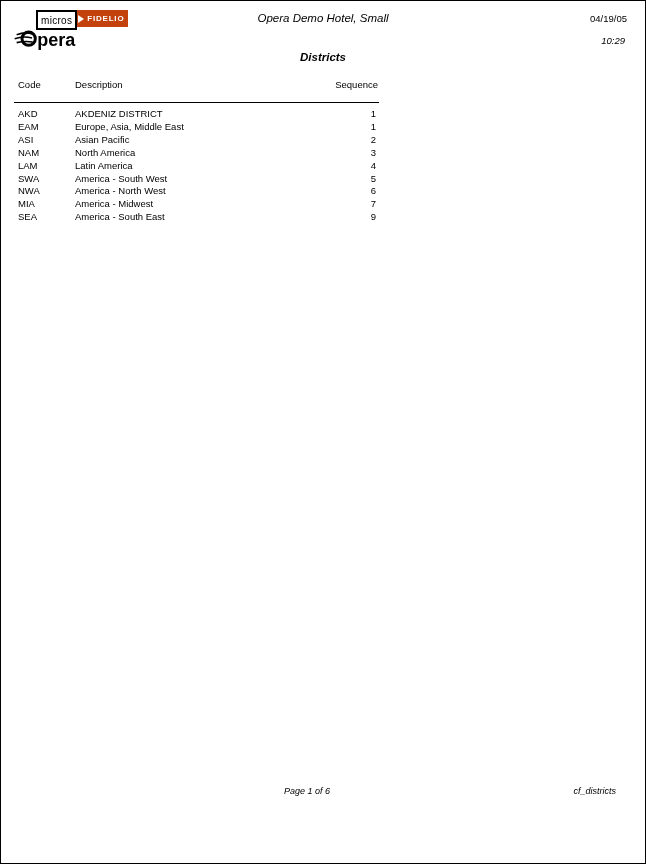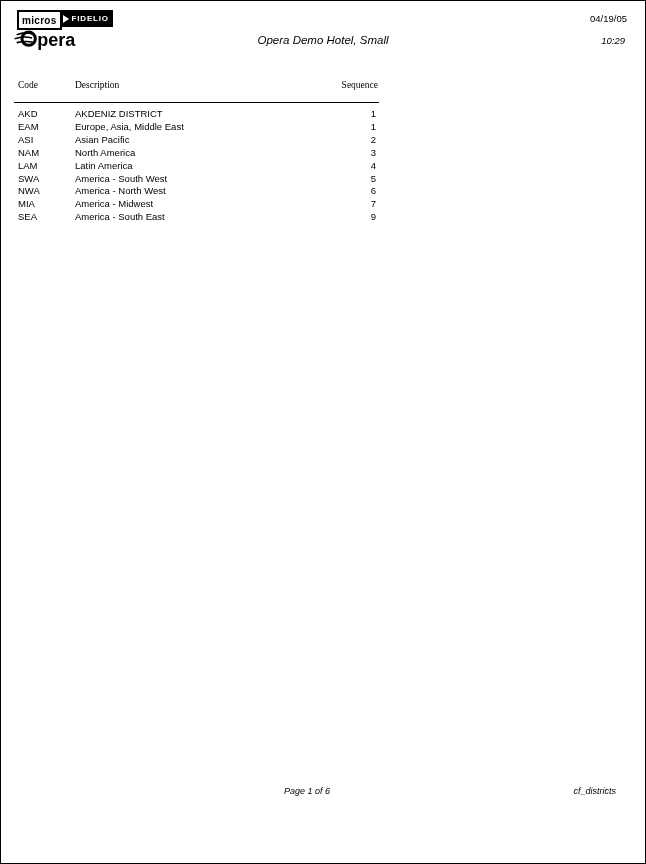--- a/index.html
+++ b/index.html
@@ -25,29 +25,30 @@
     align-items: stretch;
     height: 17px;
   }
   .mf-micros {
     display: flex;
     align-items: center;
     border: 2px solid #000000;
     background: #ffffff;
     color: #000000;
     font-size: 10px;
-    font-weight: bold;
+    font-weight: normal;
     letter-spacing: 0.3px;
     padding: 8px 3px;
+    margin-left: 19px;
   }
   .mf-fidelio {
     position: relative;
     display: flex;
     align-items: center;
-    background: #000000;
+    background: #c2410c;
     color: #ffffff;
     font-size: 8px;
     font-weight: bold;
     letter-spacing: 0.8px;
     padding: 0 4px 0 10px;
   }
   .mf-arrow {
     position: absolute;
     left: 1px;
     top: 50%;
@@ -60,21 +61,20 @@
   .opera-logo { position: absolute; left: 13px; top: 27px; }
 
   
   .hotel-name {
     position: absolute;
     top: 11px; left: 0;
     width: 100%;
     text-align: center;
     font-size: 11.5px;
     font-style: italic;
-    margin-top: 22px;
   }
   .report-date {
     position: absolute;
     top: 12px; right: 18px;
     font-size: 9.5px;
   }
   .report-time {
     position: absolute;
     top: 34px; right: 20px;
     font-size: 9.5px;
@@ -102,21 +102,20 @@
     border-collapse: collapse;
     font-size: 9.5px;
     color: #000000;
   }
   .report-table th {
     font-weight: normal;
     text-align: left;
     padding: 0 0 12px 0;
     border-bottom: 1.5px solid #000000;
     line-height: 10px;
-    font-family: Liberation Serif, serif;
   }
   .report-table th.col-code { width: 61px; padding-left: 4px; }
   .report-table td.col-code { padding-left: 4px; }
   .report-table th.col-seq { text-align: right; padding-right: 1px; }
   .report-table td.col-seq { text-align: right; padding-right: 3px; }
   .report-table td {
     padding: 0;
     line-height: 12.9px;
     vertical-align: bottom;
     white-space: nowrap;
@@ -160,20 +159,21 @@
         <path d="M4 22 C 12 20, 22 20, 28 21" stroke="#000000" stroke-width="2.5" fill="none"></path>
         <circle cx="22" cy="16" r="10" stroke="#000000" stroke-width="4.5" fill="none"></circle>
       </g>
       <text x="35" y="27" font-family="Liberation Sans, sans-serif" font-size="27" font-weight="bold" fill="#000000">pera</text>
     </svg>
   </div>
 
   <div class="hotel-name">Opera Demo Hotel, Small</div>
   <div class="report-date">04/19/05</div>
   <div class="report-time">10:29</div>
+  <div class="report-title">Districts</div>
 
   <div class="table-wrap">
     <table class="report-table">
       <thead>
         <tr>
           <th class="col-code">Code</th>
           <th class="col-desc">Description</th>
           <th class="col-seq">Sequence</th>
         </tr>
       </thead>

